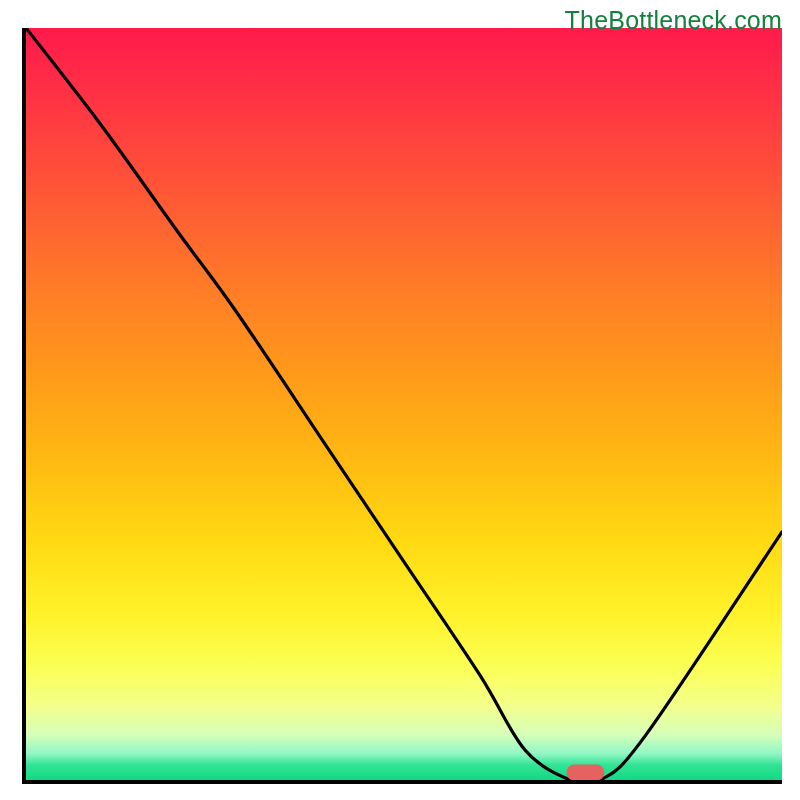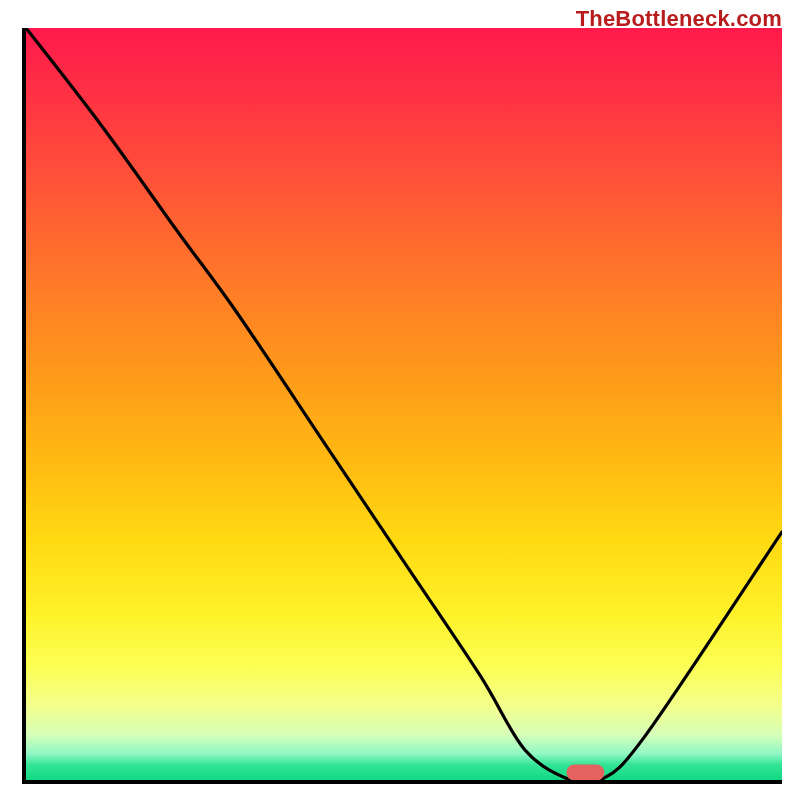--- a/index.html
+++ b/index.html
@@ -13,23 +13,23 @@
   }
   .frame {
     position: relative;
     width: 800px;
     height: 800px;
   }
   .watermark {
     position: absolute;
     top: 6px;
     right: 18px;
-    font-size: 22px;
-    font-weight: 700;
-    color: #b91c1c;
+    font-size: 25px;
+    font-weight: 400;
+    color: #15803d;
     letter-spacing: 0.2px;
     z-index: 6;
   }
   .plot-wrap {
     position: absolute;
     left: 22px;
     top: 28px;
     width: 760px;
     height: 756px;
   }

